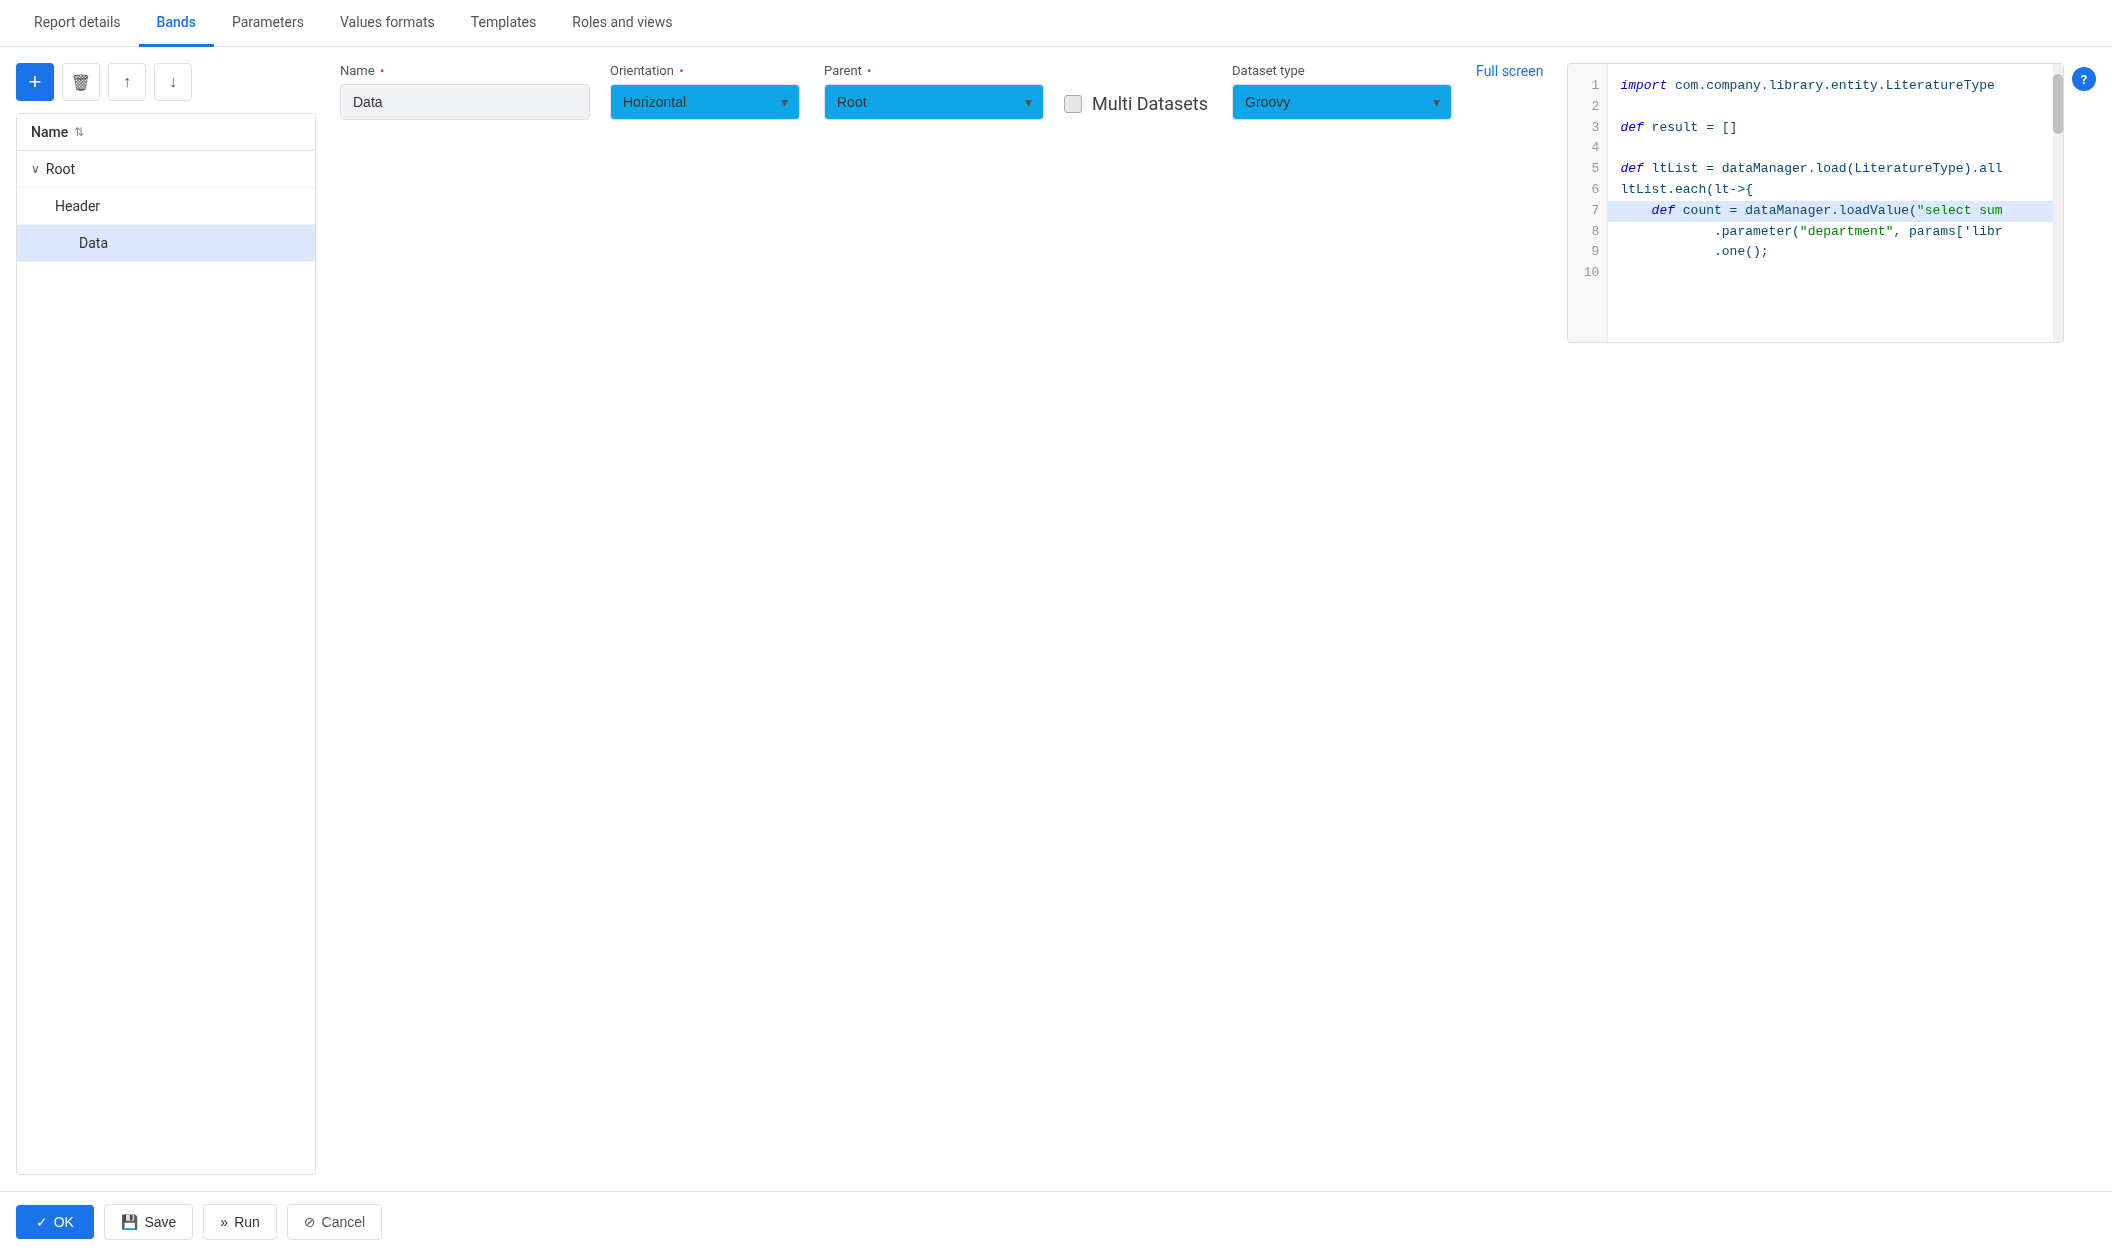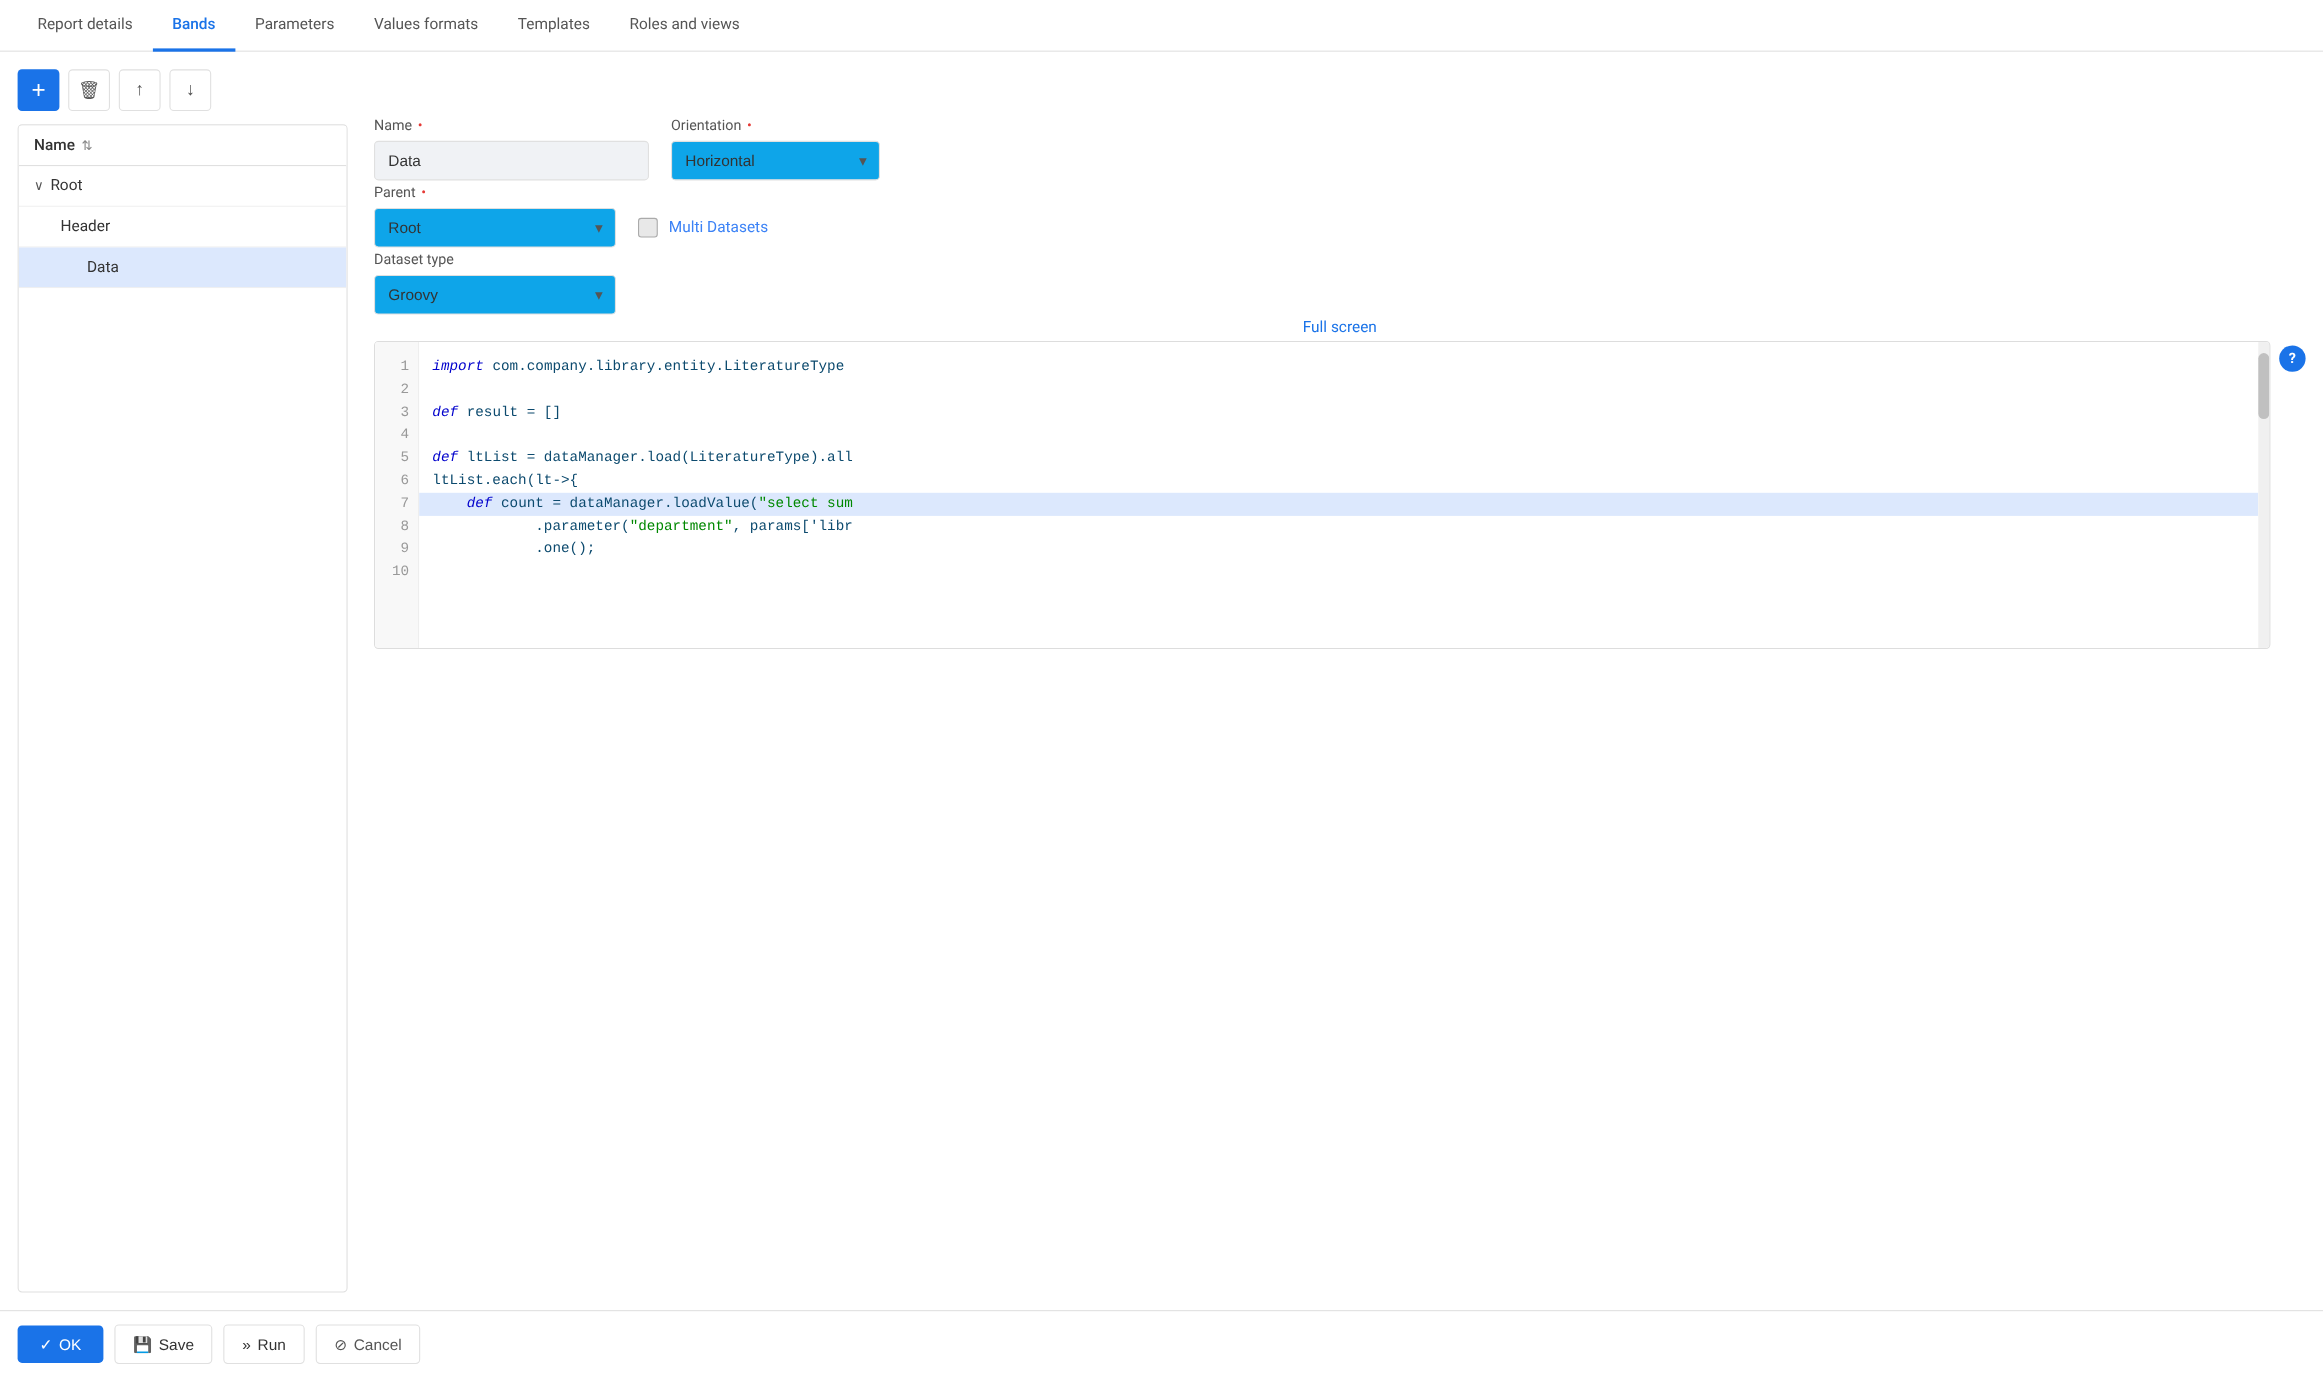--- a/index.html
+++ b/index.html
@@ -133,23 +133,22 @@
     .chevron {
       margin-right: 6px;
       font-size: 12px;
       color: #555;
     }
 
     
     .right-panel {
       flex: 1;
       display: flex;
-      flex-direction: column;
-      gap: 4px;
-      margin-top: 44px;
+      flex-direction: row;
+      gap: 24px;
     }
 
     .form-row {
       display: flex;
       gap: 20px;
       align-items: flex-start;
     }
 
     .form-group {
       display: flex;
@@ -219,22 +218,22 @@
     .checkbox-custom {
       width: 18px;
       height: 18px;
       border: 1px solid #aaa;
       border-radius: 3px;
       background: #e8e8e8;
       display: inline-block;
     }
 
     .checkbox-label {
-      font-size: 14px;
-      color: #3b82f6;
+      font-size: 18px;
+      color: #404040;
     }
 
     .fullscreen-link {
       color: #1a73e8;
       font-size: 14px;
       cursor: pointer;
       text-decoration: none;
       text-align: center;
       display: block;
     }

